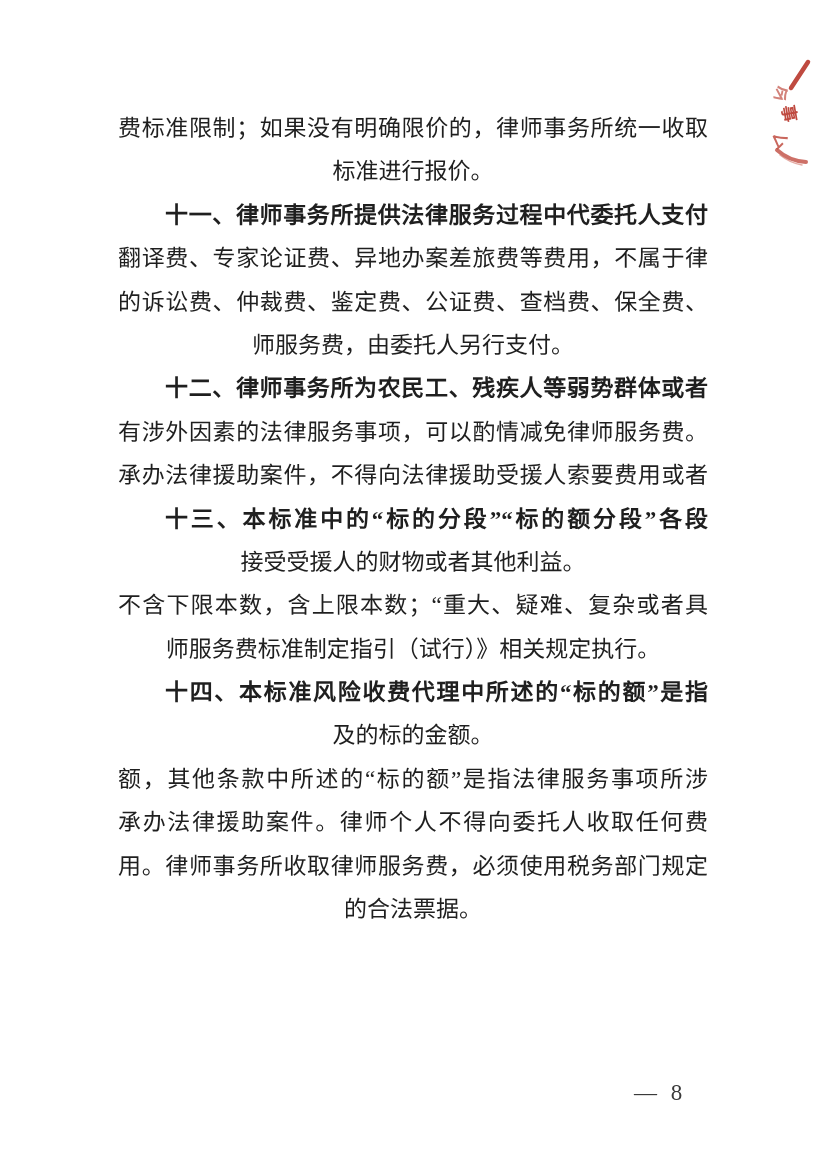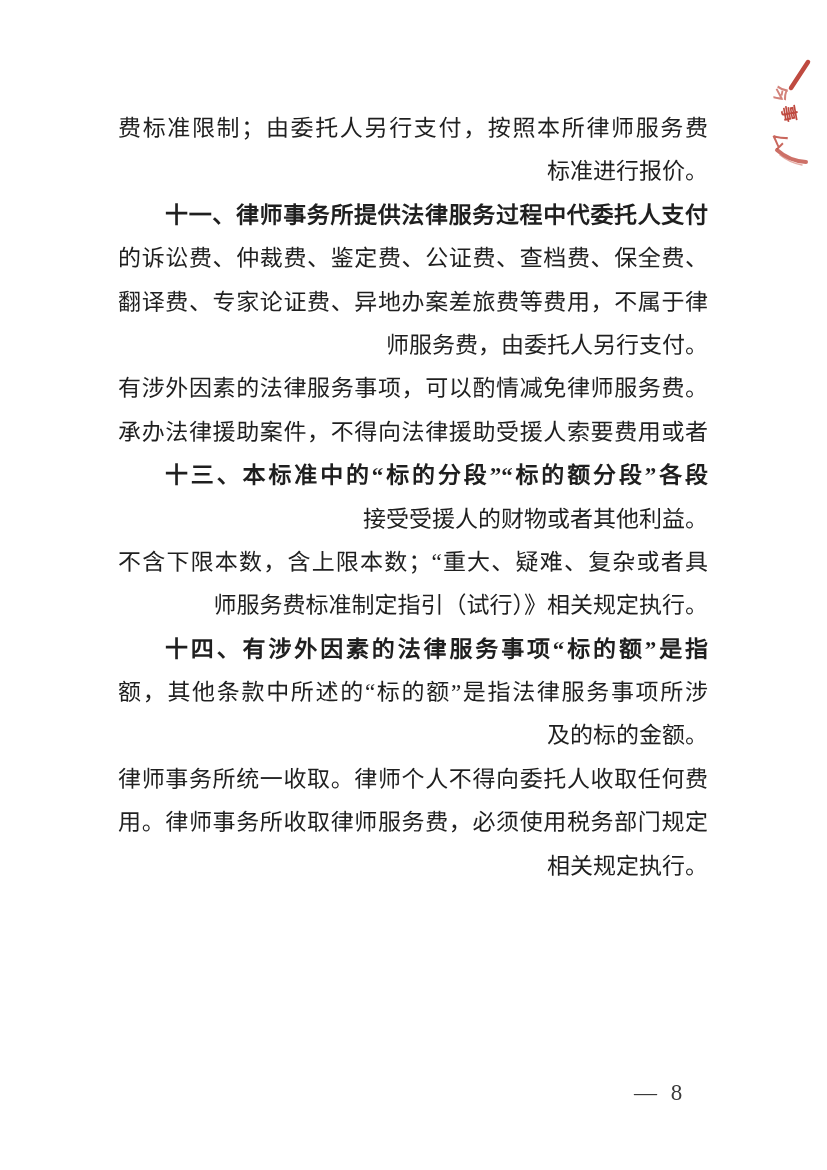--- a/index.html
+++ b/index.html
@@ -19,21 +19,21 @@
     position: absolute;
     left: 118px;
     top: 107px;
     width: 590px;
   }
   .line {
     height: 43.4px;
     line-height: 43.4px;
     font-size: 23px;
     color: #1f1f1f;
-    text-align: right;
+    text-align: center;
     overflow: visible;
   }
   .line.fill {
     text-align: justify;
     text-align-last: justify;
     text-justify: inter-character;
   }
   .line.indent {
     text-indent: 47px;
     font-weight: bold;
@@ -74,35 +74,36 @@
       <path d="M13 92 Q 25 103 42 104" stroke="#c4574c" stroke-width="4" stroke-linecap="round" fill="none" opacity="0.85"></path>
       <path d="M16 97 Q 26 105 38 107" stroke="#d9887e" stroke-width="1.5" stroke-linecap="round" fill="none" opacity="0.7"></path>
 
       <text class="seal-glyph" x="10" y="38" fill="#c8645a" opacity="0.8" transform="rotate(62 14 32)">今</text>
       <text class="seal-glyph" x="18" y="62" fill="#bf4a40" transform="rotate(80 26 55)">事</text>
       <text class="seal-glyph" x="10" y="88" fill="#c4574c" opacity="0.9" transform="rotate(70 17 81)">厶</text>
     </svg>
   </div>
 
   <div class="textblock" id="textblock">
-      <div class="line fill">费标准限制；由委托人另行支付，按照本所律师服务费</div>
+      <div class="line fill">费标准限制；如果没有明确限价的，律师事务所统一收取</div>
       <div class="line">标准进行报价。</div>
       <div class="line fill indent">十一、律师事务所提供法律服务过程中代委托人支付</div>
+      <div class="line fill">翻译费、专家论证费、异地办案差旅费等费用，不属于律</div>
       <div class="line fill">的诉讼费、仲裁费、鉴定费、公证费、查档费、保全费、</div>
-      <div class="line fill">翻译费、专家论证费、异地办案差旅费等费用，不属于律</div>
       <div class="line">师服务费，由委托人另行支付。</div>
+      <div class="line fill indent">十二、律师事务所为农民工、残疾人等弱势群体或者</div>
       <div class="line fill">有涉外因素的法律服务事项，可以酌情减免律师服务费。</div>
       <div class="line fill">承办法律援助案件，不得向法律援助受援人索要费用或者</div>
       <div class="line fill indent">十三、本标准中的“标的分段”“标的额分段”各段</div>
       <div class="line">接受受援人的财物或者其他利益。</div>
       <div class="line fill">不含下限本数，含上限本数；“重大、疑难、复杂或者具</div>
       <div class="line">师服务费标准制定指引（试行）》相关规定执行。</div>
-      <div class="line fill indent">十四、有涉外因素的法律服务事项“标的额”是指</div>
+      <div class="line fill indent">十四、本标准风险收费代理中所述的“标的额”是指</div>
+      <div class="line">及的标的金额。</div>
       <div class="line fill">额，其他条款中所述的“标的额”是指法律服务事项所涉</div>
-      <div class="line">及的标的金额。</div>
-      <div class="line fill">律师事务所统一收取。律师个人不得向委托人收取任何费</div>
+      <div class="line fill">承办法律援助案件。律师个人不得向委托人收取任何费</div>
       <div class="line fill">用。律师事务所收取律师服务费，必须使用税务部门规定</div>
-      <div class="line">相关规定执行。</div>
+      <div class="line">的合法票据。</div>
     </div>
 
   <div class="pageno">— 8</div>
 
 </div>
 
 </body></html>

